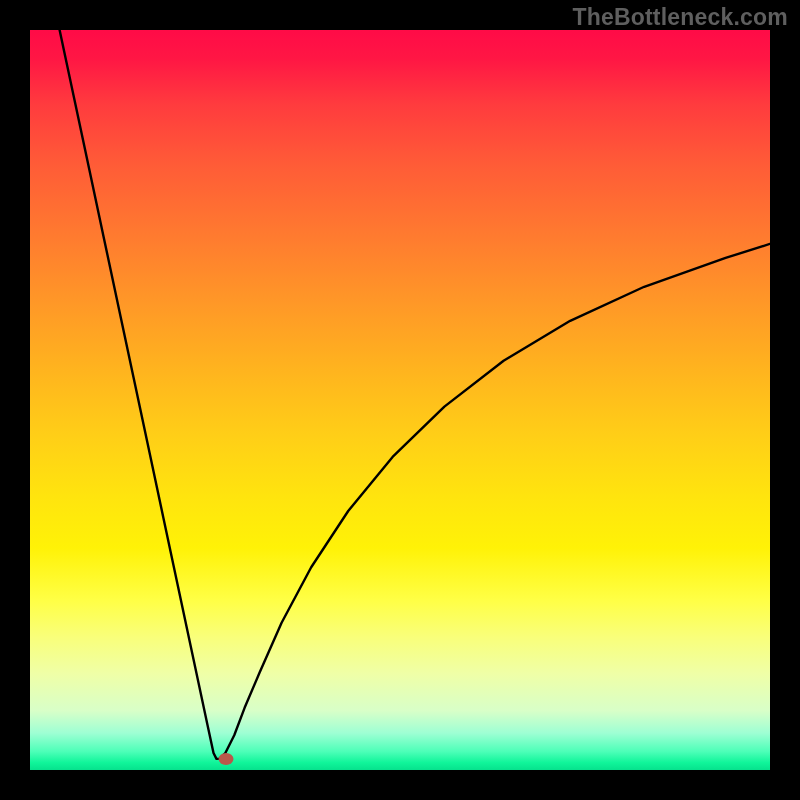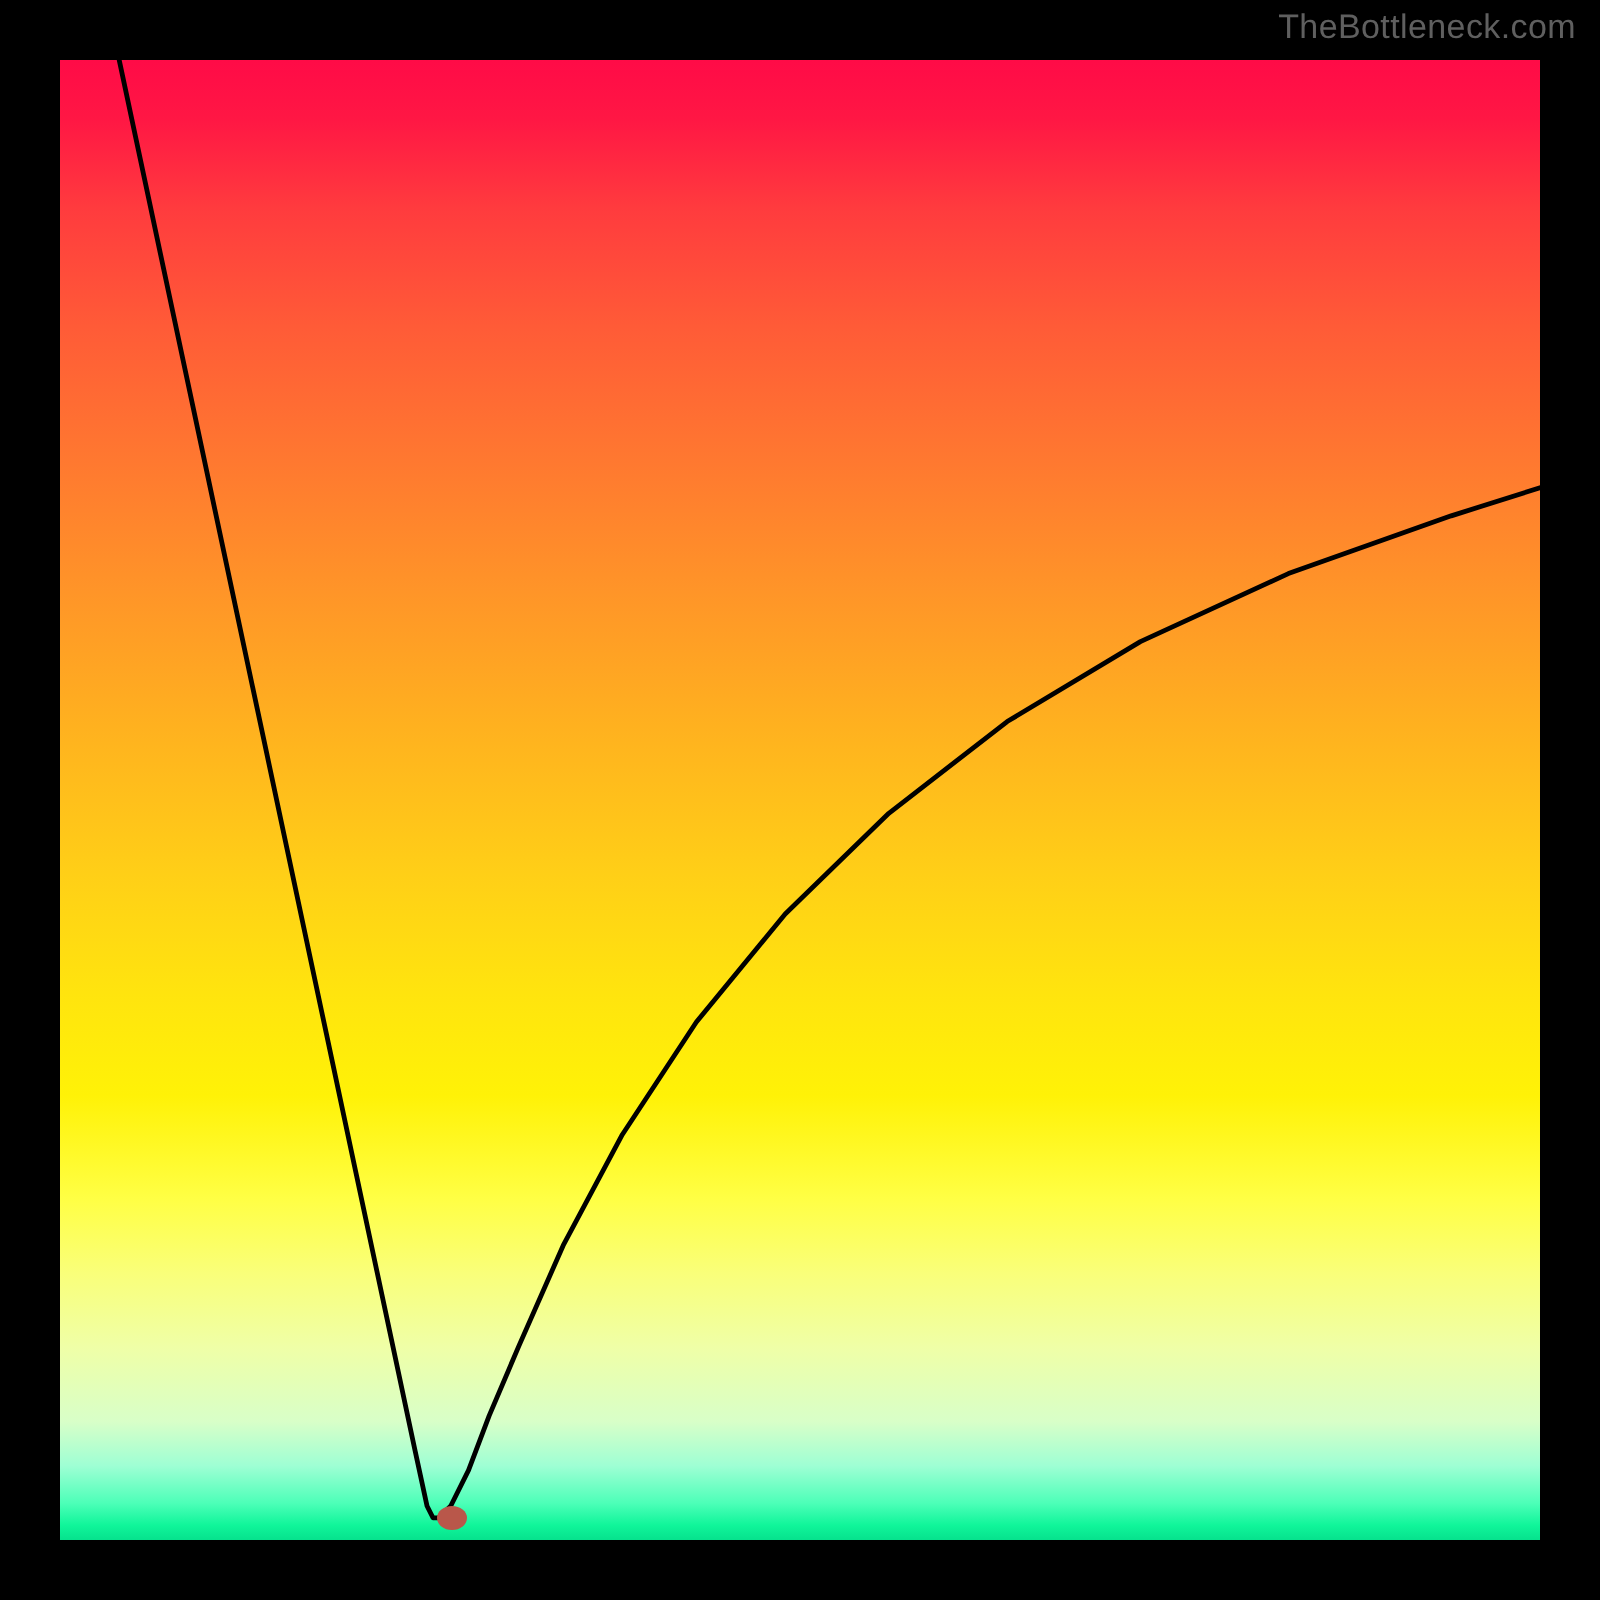--- a/index.html
+++ b/index.html
@@ -8,22 +8,22 @@
     position: relative;
     width: 800px;
     height: 800px;
     background: #000;
   }
   .watermark {
     position: absolute;
     top: 4px;
     right: 12px;
     font-family: Arial, Helvetica, sans-serif;
-    font-size: 17px;
-    font-weight: 400;
+    font-size: 23px;
+    font-weight: 700;
     color: #5f5f5f;
     letter-spacing: 0.2px;
     z-index: 10;
   }
   .plot-area {
     position: absolute;
     left: 30px;
     top: 30px;
     width: 740px;
     height: 740px;

